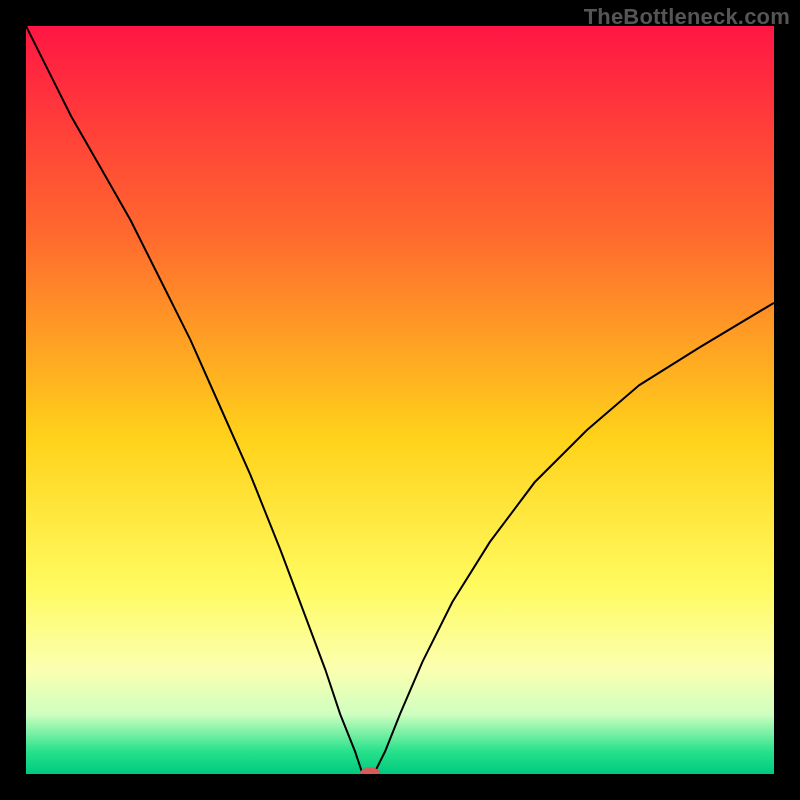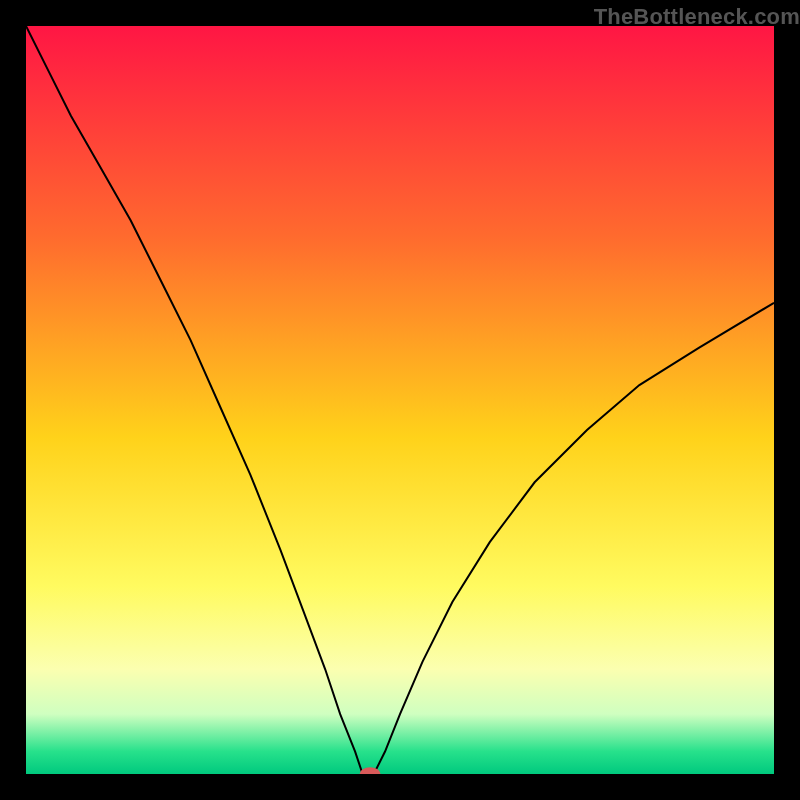--- a/index.html
+++ b/index.html
@@ -13,21 +13,21 @@
   }
   .frame {
     position: relative;
     width: 800px;
     height: 800px;
     background: #000;
   }
   .watermark {
     position: absolute;
     top: 4px;
-    right: 0;
+    right: 10px;
     color: #555;
     font-size: 22px;
     font-weight: 600;
     letter-spacing: 0.2px;
     user-select: none;
   }
   .plot {
     position: absolute;
     left: 26px;
     top: 26px;

